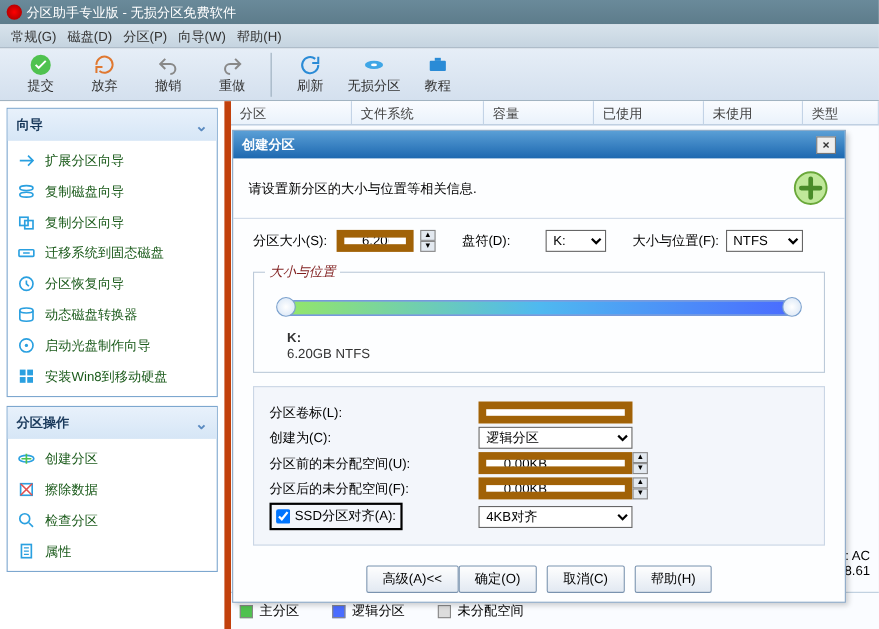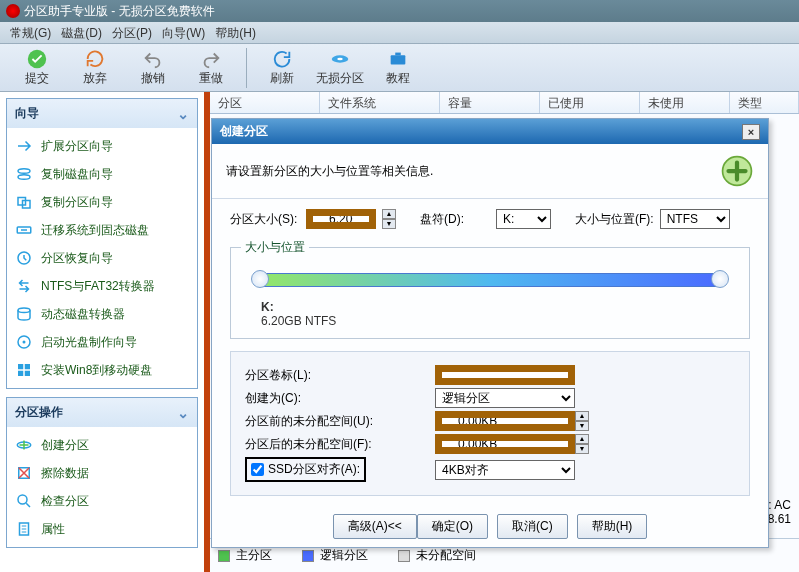--- a/index.html
+++ b/index.html
@@ -40,21 +40,21 @@
 .dlg-info { padding: 10px 14px; display: flex; justify-content: space-between; align-items: center; border-bottom: 1px solid #cfdae8; }
 .dlg-info svg { width: 34px; height: 34px; }
 .dlg-b { padding: 10px 18px; }
 .row1 { display: flex; align-items: center; gap: 6px; margin-bottom: 10px; }
 .row1 label { min-width: 70px; }
 .inpt { border: 7px solid #a16207; background: #fff; height: 20px; padding: 0 16px; }
 .spin { display: inline-flex; flex-direction: column; }
 .spin button { width: 14px; height: 10px; font-size: 7px; line-height: 6px; border: 1px solid #888; background: #e3e9f0; padding: 0; }
 .sel { border: 1px solid #666; background: #fff; height: 20px; padding: 0 2px; }
 fieldset { border: 1px solid #bccad9; padding: 10px; margin-bottom: 12px; }
-legend { padding: 0 4px; color: #14532d; }
+legend { padding: 0 4px; color: #7f1d1d; font-style: italic; }
 .slider { position: relative; height: 20px; margin: 4px 10px 10px; }
 .slider .bar { position: absolute; left: 10px; right: 10px; top: 3px; height: 14px; background: linear-gradient(90deg,#93e66a,#4fb9f0,#4a6cff); border: 1px solid #4a78d0; border-radius: 3px; }
 .slider .h1 { position: absolute; left: 0; top: 0; width: 18px; height: 18px; border: 1px solid #7aa0cd; border-radius: 50%; background: radial-gradient(#fff,#d4e3f5); }
 .slider .h2 { position: absolute; right: 0; top: 0; width: 18px; height: 18px; border: 1px solid #7aa0cd; border-radius: 50%; background: radial-gradient(#fff,#d4e3f5); }
 .kinfo { margin-left: 20px; color: #333; }
 .form2 { background: #f3f6fb; border: 1px solid #cad6e5; padding: 10px 14px; }
 .frow { display: flex; align-items: center; margin: 3px 0; }
 .frow label { width: 190px; }
 .frow .sel, .frow .inpt { width: 140px; }
 .ssd { border: 2px solid #000; padding: 2px 4px; display: inline-flex; align-items: center; gap: 4px; }
@@ -165,26 +165,20 @@
           </div>
         <div class="item">
             <svg viewBox="0 0 24 24">
               <circle cx="12" cy="12" r="8" fill="none" stroke="#2aa0e0" stroke-width="2"></circle>
               <path d="M12 8v4l3 3" stroke="#2aa0e0" stroke-width="2" fill="none"></path>
             </svg>
             <span>分区恢复向导</span>
           </div>
         <div class="item">
             <svg viewBox="0 0 24 24">
-              <path d="M6 8h12M6 16h12M10 4l-4 4 4 4M14 12l4 4-4 4" stroke="#2aa0e0" stroke-width="2" fill="none"></path>
-            </svg>
-            <span>NTFS与FAT32转换器</span>
-          </div>
-        <div class="item">
-            <svg viewBox="0 0 24 24">
               <ellipse cx="12" cy="7" rx="8" ry="3" fill="none" stroke="#2aa0e0" stroke-width="2"></ellipse>
               <path d="M4 7v10a8 3 0 0 0 16 0V7" fill="none" stroke="#2aa0e0" stroke-width="2"></path>
             </svg>
             <span>动态磁盘转换器</span>
           </div>
         <div class="item">
             <svg viewBox="0 0 24 24">
               <circle cx="12" cy="12" r="8" fill="none" stroke="#2aa0e0" stroke-width="2"></circle>
               <circle cx="12" cy="12" r="2" fill="#2aa0e0"></circle>
             </svg>

